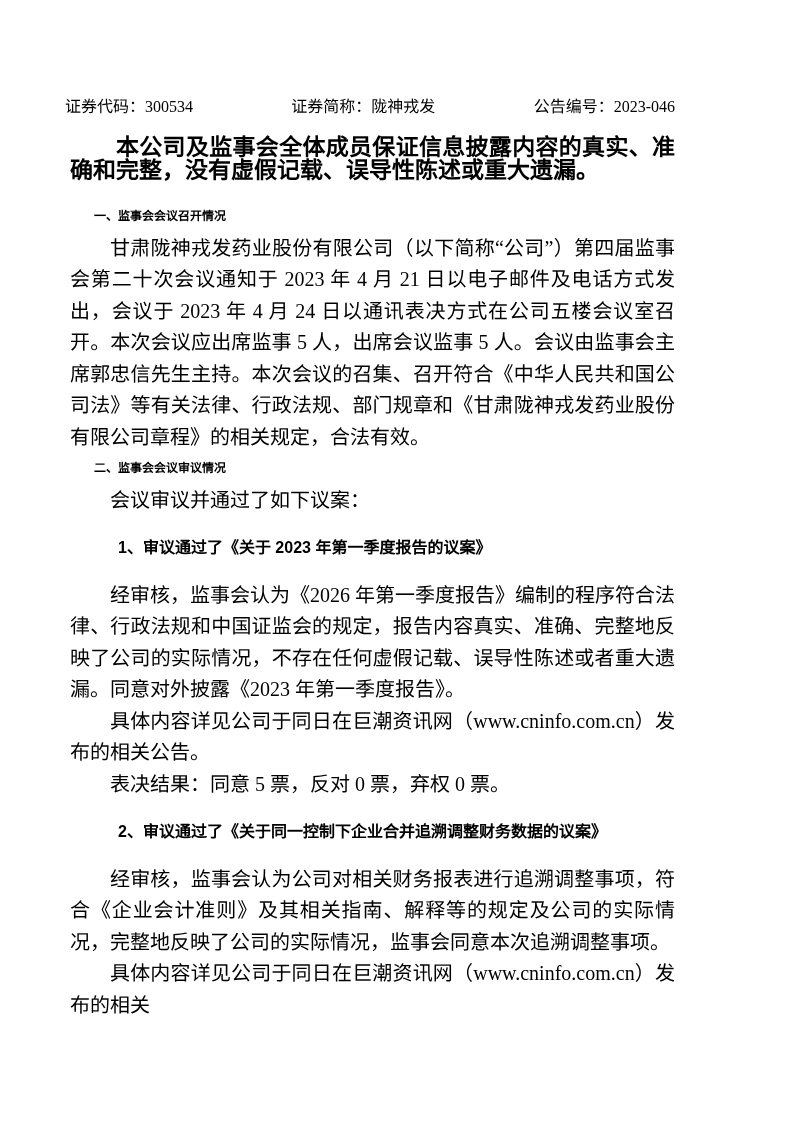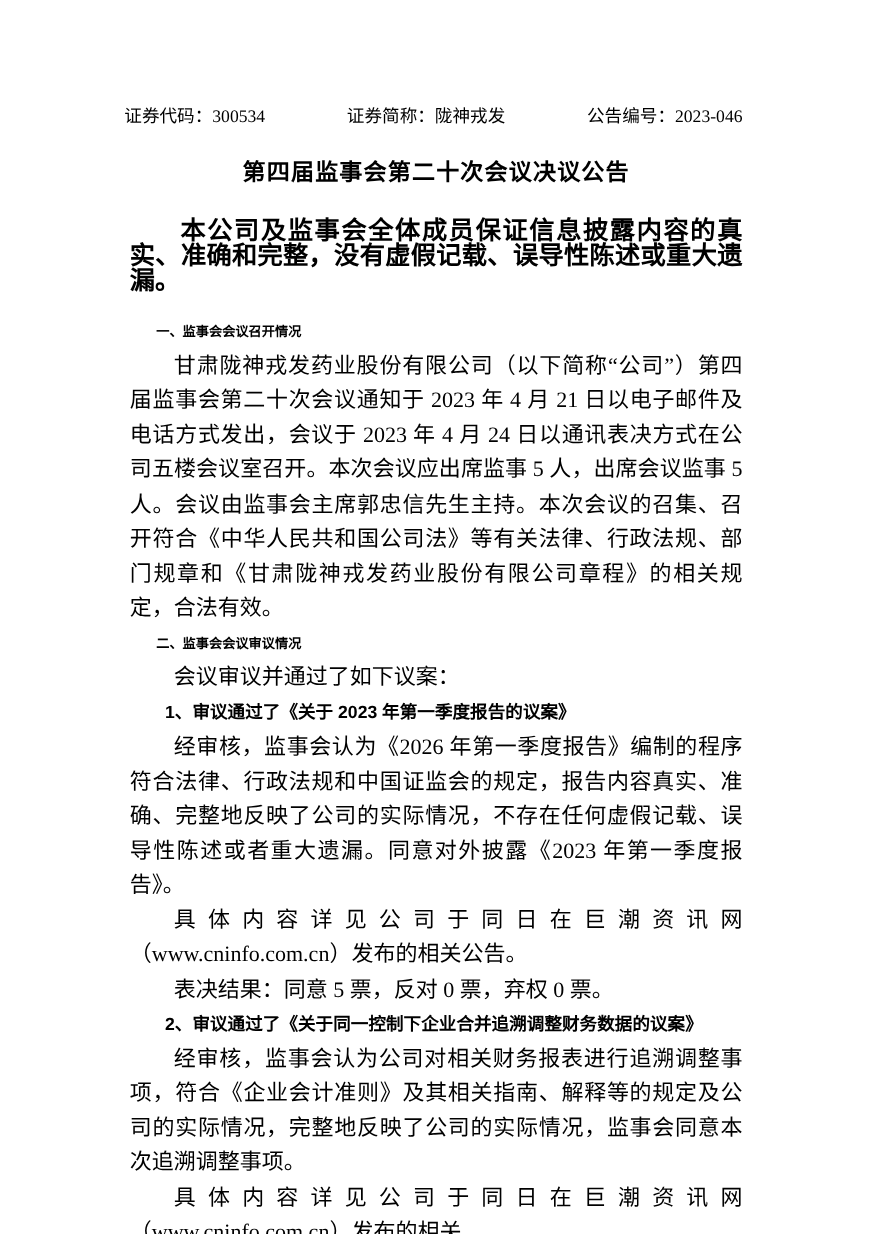--- a/index.html
+++ b/index.html
@@ -9,21 +9,21 @@
     background: #ffffff;
   }
   .page {
     position: relative;
     width: 793px;
     height: 1122px;
     margin: 0 auto;
     background: #ffffff;
     color: #000000;
     box-sizing: border-box;
-    padding: 97px 118px 0 118px;
+    padding: 97px 118px 0 70px;
     overflow: hidden;
     font-family: "Liberation Serif", "DejaVu Serif", serif;
   }
   .doc-header {
     display: flex;
     justify-content: space-between;
     align-items: baseline;
     font-size: 16px;
     line-height: 20px;
     margin: 0 0 0 -5px;
@@ -55,21 +55,21 @@
     text-indent: 2em;
     margin: 19px 0 0 0;
   }
   .sec-heading.flow { margin: 0; }
   .item-heading {
     font-family: "Liberation Sans", "DejaVu Sans", sans-serif;
     font-weight: bold;
     font-size: 16px;
     line-height: 31.5px;
     text-indent: 2em;
-    margin: 0;
+    margin: 16px;
   }
   .body-p {
     font-family: "Liberation Serif", "DejaVu Serif", serif;
     font-size: 20px;
     line-height: 31.5px;
     text-indent: 2em;
     text-align: justify;
     margin: 0;
   }
 </style>
@@ -77,21 +77,20 @@
 <body>
 
 <div class="page">
 
   <div class="doc-header">
     <span>证券代码：300534</span>
     <span>证券简称：陇神戎发</span>
     <span>公告编号：2023-046</span>
   </div>
 
-  <h1 class="title">第四届监事会第二十次会议决议公告</h1>
 
   <p class="disclaimer">本公司及监事会全体成员保证信息披露内容的真实、准确和完整，没有虚假记载、误导性陈述或重大遗漏。</p>
 
   <h2 class="sec-heading">一、监事会会议召开情况</h2>
   <p class="body-p">甘肃陇神戎发药业股份有限公司（以下简称“公司”）第四届监事会第二十次会议通知于 2023 年 4 月 21 日以电子邮件及电话方式发出，会议于 2023 年 4 月 24 日以通讯表决方式在公司五楼会议室召开。本次会议应出席监事 5 人，出席会议监事 5 人。会议由监事会主席郭忠信先生主持。本次会议的召集、召开符合《中华人民共和国公司法》等有关法律、行政法规、部门规章和《甘肃陇神戎发药业股份有限公司章程》的相关规定，合法有效。</p>
 
   <h2 class="sec-heading flow">二、监事会会议审议情况</h2>
   <p class="body-p">会议审议并通过了如下议案：</p>
 
   <h3 class="item-heading">1、审议通过了《关于 2023 年第一季度报告的议案》</h3>

